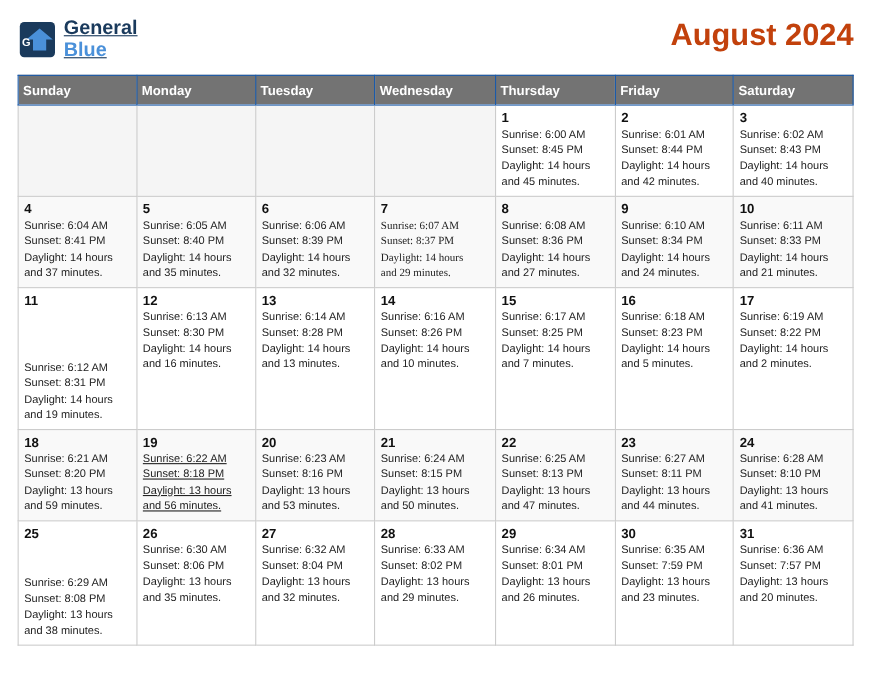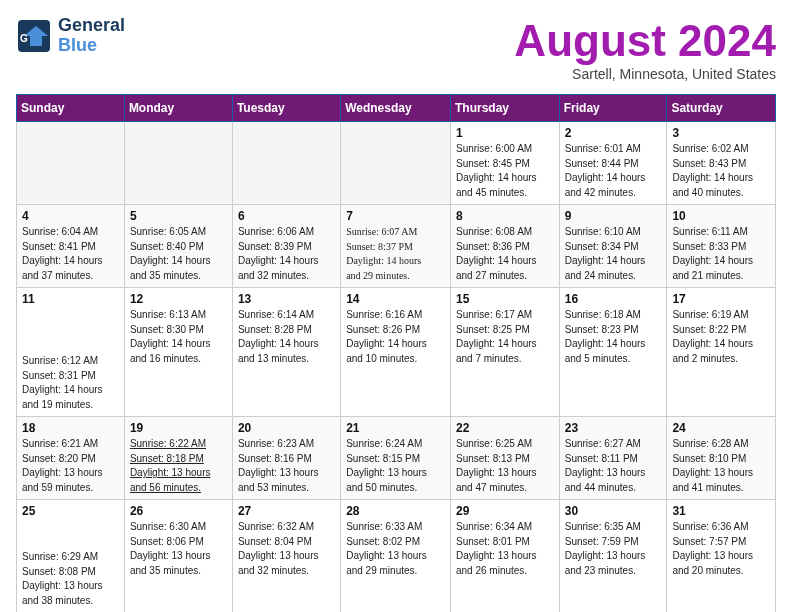--- a/index.html
+++ b/index.html
@@ -18,48 +18,49 @@
     }
     .logo {
       display: flex;
       align-items: center;
     }
     .logo-text {
       font-size: 18px;
       font-weight: bold;
       color: #1a3a5c;
       line-height: 1.1;
+      text-decoration: underline;
     }
     .logo-text span {
       color: #4a90d9;
     }
     .logo-icon {
       width: 36px;
       height: 36px;
       margin-right: 6px;
     }
     .title-block {
       text-align: right;
     }
     .month-title {
-      font-size: 44px;
+      font-size: 28px;
       font-weight: bold;
-      color: #a21caf;
+      color: #c2410c;
     }
     .subtitle {
       font-size: 14px;
       color: #444;
     }
     .calendar {
       width: 100%;
       border-collapse: collapse;
       font-size: 10.5px;
     }
     .calendar th {
-      background: #701a75;
+      background: #737373;
       color: #fff;
       padding: 6px 4px;
       text-align: left;
       font-size: 12px;
       font-weight: bold;
       border: 1px solid #1a5aaa;
     }
     .calendar td {
       border: 1px solid #ccc;
       vertical-align: top;
@@ -101,21 +102,20 @@
       <text x="4" y="24" font-size="10" fill="white" font-family="Arial" font-weight="bold">G</text>
     </svg>
     <div>
       <div class="logo-text">
         General<br><span>Blue</span>
       </div>
     </div>
   </div>
   <div class="title-block">
     <div class="month-title">August 2024</div>
-    <div class="subtitle">Sartell, Minnesota, United States</div>
   </div>
 </div>
 
 <table class="calendar">
   <thead>
     <tr>
     <th>Sunday</th>
         <th>Monday</th>
         <th>Tuesday</th>
         <th>Wednesday</th>

